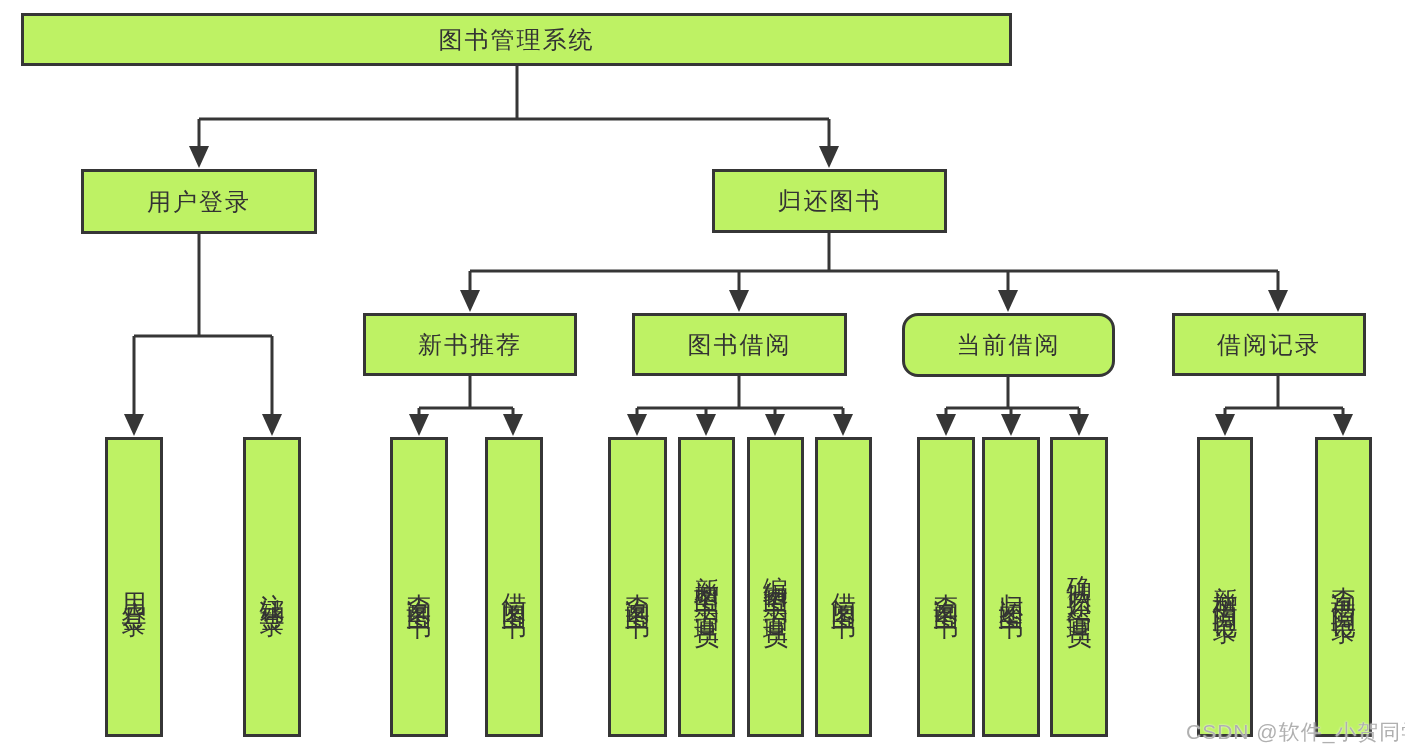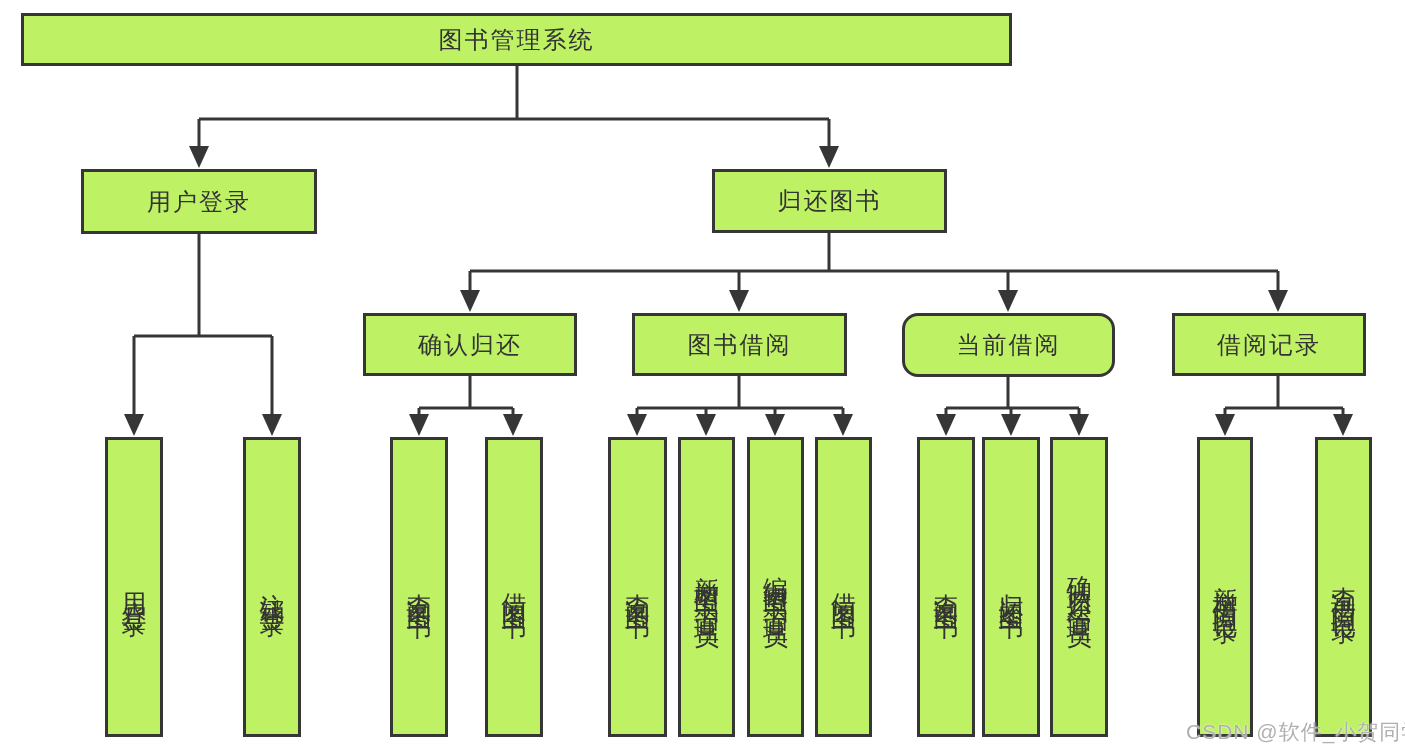--- a/index.html
+++ b/index.html
@@ -74,21 +74,21 @@
   </div>
 
   <div class="node h" style="left:81px; top:169px; width:236px; height:65px;">
     <span class="lbl">用户登录</span>
   </div>
   <div class="node h" style="left:712px; top:169px; width:235px; height:64px;">
     <span class="lbl">归还图书</span>
   </div>
 
   <div class="node h" style="left:363px; top:313px; width:214px; height:63px;">
-    <span class="lbl">确认归还</span>
+    <span class="lbl">新书推荐</span>
   </div>
   <div class="node h" style="left:632px; top:313px; width:215px; height:63px;">
     <span class="lbl">图书借阅</span>
   </div>
   <div class="node h" style="left:902px; top:313px; width:213px; height:64px;border-radius:16px;">
     <span class="lbl">当前借阅</span>
   </div>
   <div class="node h" style="left:1172px; top:313px; width:194px; height:63px;">
     <span class="lbl">借阅记录</span>
   </div>

